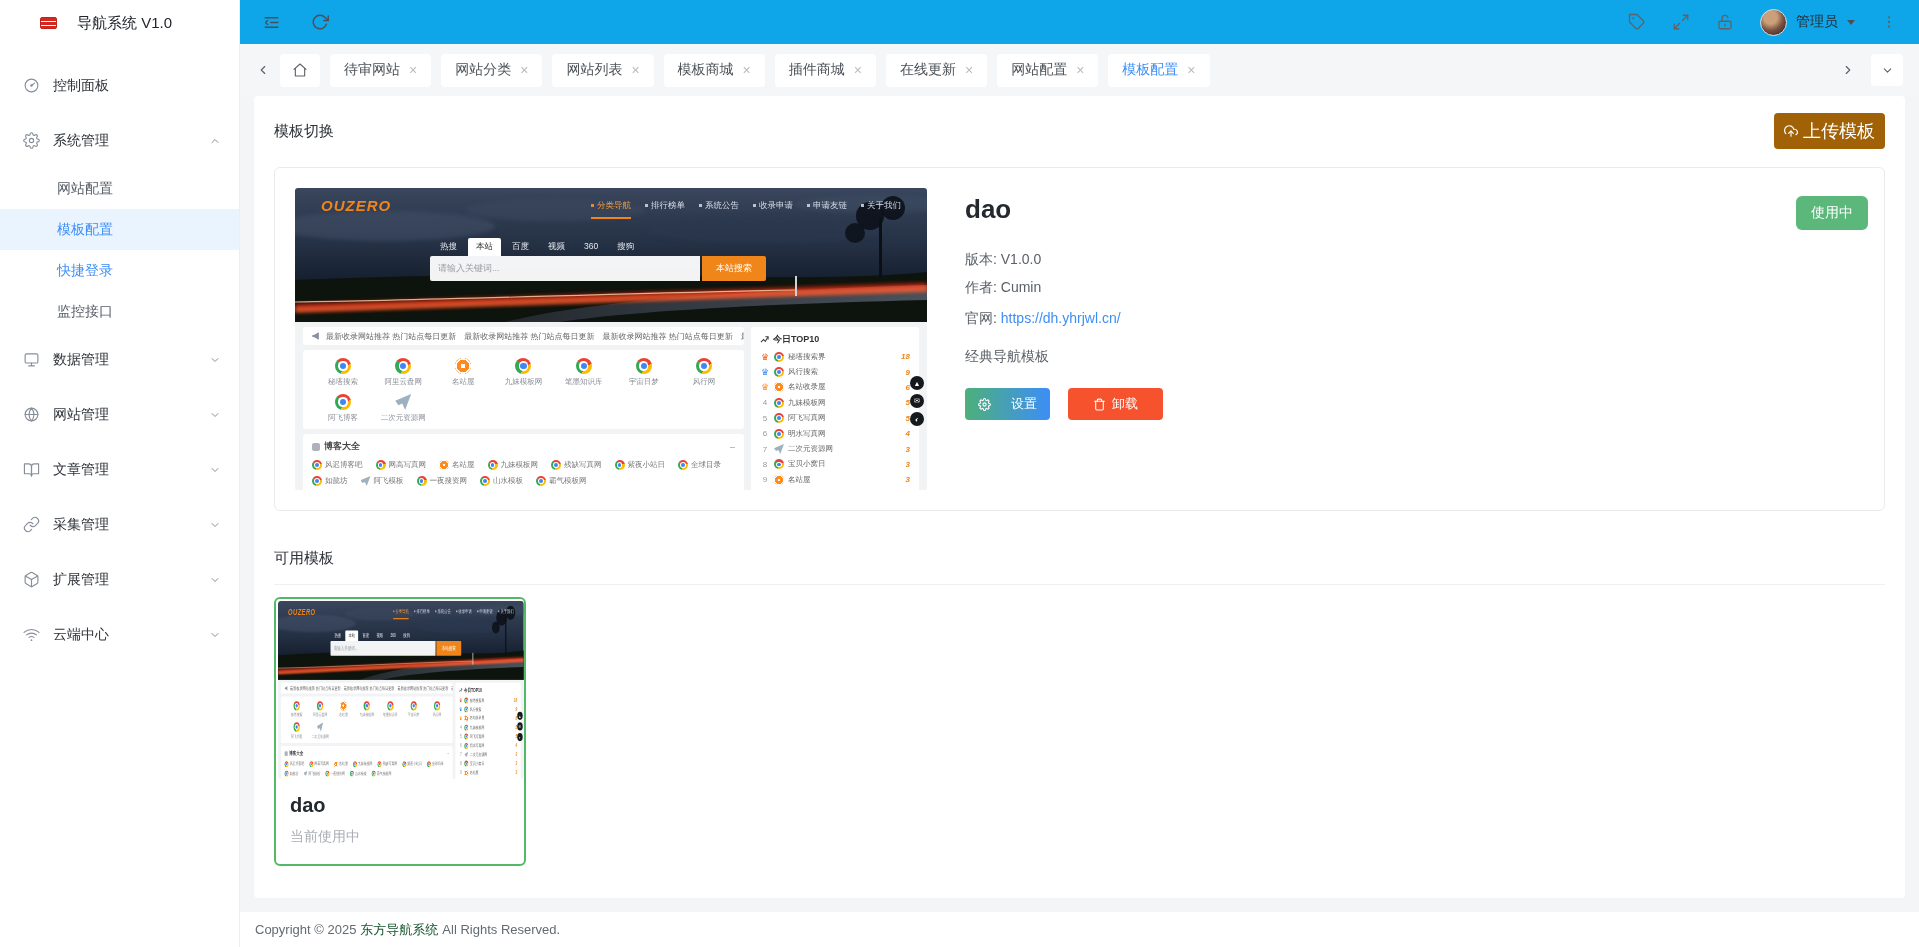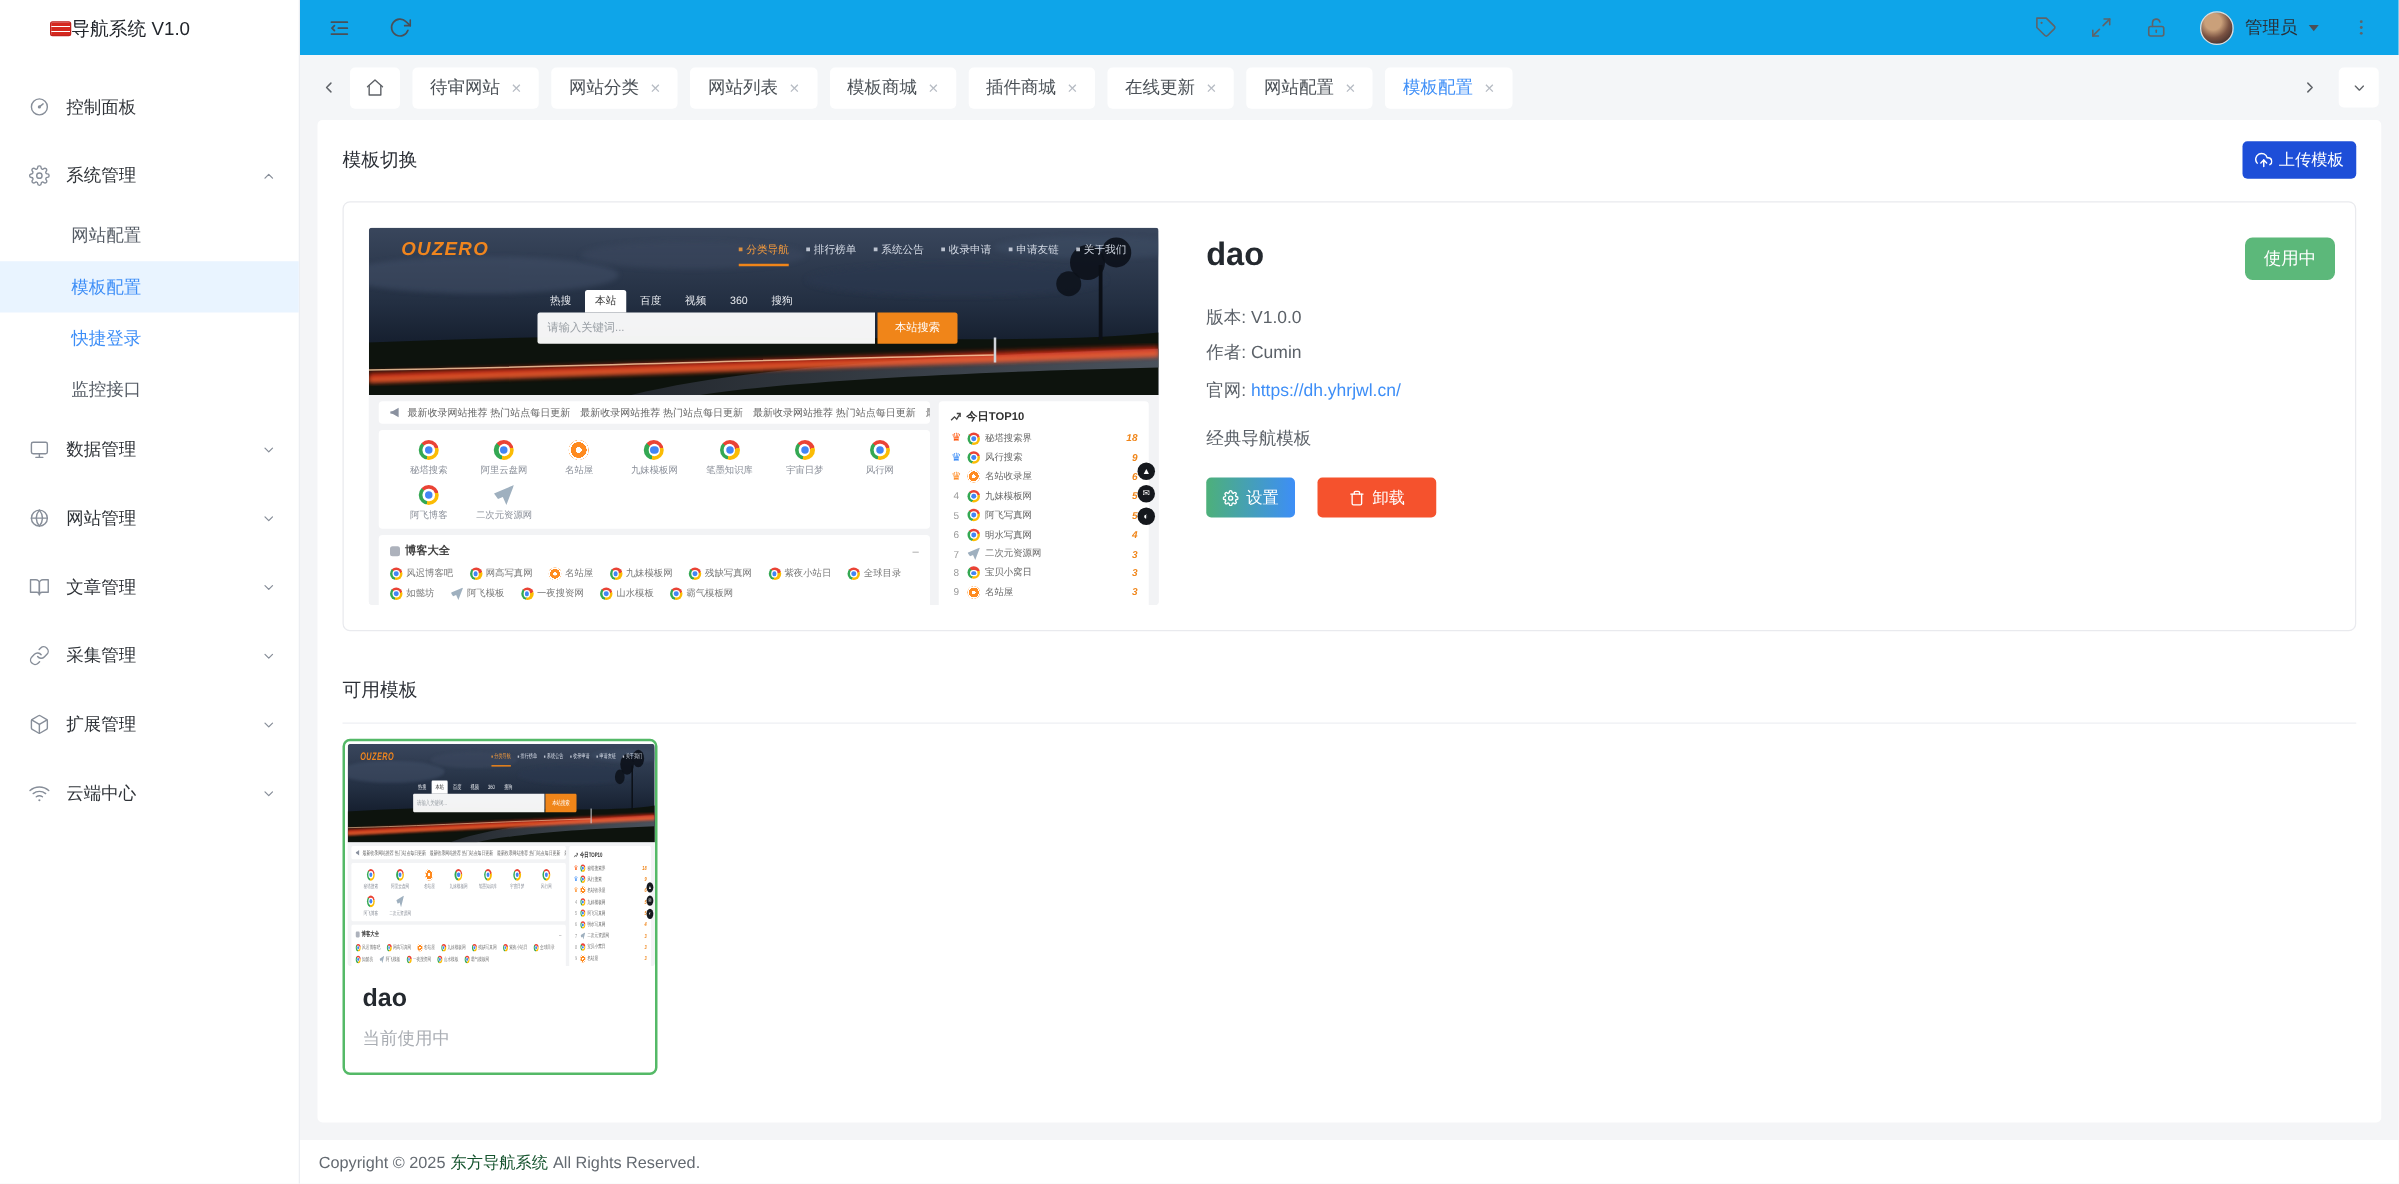--- a/index.html
+++ b/index.html
@@ -2,21 +2,21 @@
 <html><head>
 <meta charset="utf-8">
 <style>
   * { margin:0; padding:0; box-sizing:border-box; }
   html,body { width:1919px; height:947px; overflow:hidden; }
   body { font-family:"Liberation Sans","DejaVu Sans",sans-serif; background:#f4f5f7; color:#303133; position:relative; }
   svg { display:block; }
 
   
   .sidebar { position:absolute; left:0; top:0; width:240px; height:947px; background:#fff; border-right:1px solid #ecEEf2; z-index:5; }
-  .logo-row { height:46px; display:flex; align-items:center; padding-left:40px; gap:0; }
+  .logo-row { height:46px; display:flex; align-items:center; padding-left:40px; gap:20px; }
   .logo-mark { width:17px; height:12px; border-radius:2px; flex:none;
     background:repeating-linear-gradient(180deg,#d5281e 0 3px,#fff 3px 4px); border:1px solid #c2211c; }
   .logo-text { font-size:15px; color:#22262c; }
   .nav { margin-top:12px; }
   .mi { display:flex; align-items:center; gap:13px; height:55px; padding:0 18px 0 23px; font-size:14px; color:#2f3338; cursor:pointer; }
   .mi svg { stroke:#878e99; }
   .chev { margin-left:auto; }
   .smi { height:41px; display:flex; align-items:center; padding-left:57px; font-size:14px; color:#565d66; cursor:pointer; }
   .smi.active { background:#e9f4ff; color:#3d8ef7; }
   .smi.blue { color:#3d8ef7; }
@@ -39,31 +39,31 @@
   .tab.act span.lbl { color:#3d8ef7; }
   .tx { color:#b7bcc4; font-size:14px; cursor:pointer; }
   .tab-nav-right { margin-left:auto; display:flex; align-items:center; gap:16px; }
   .tab-more { width:32px; height:32px; background:#fff; border-radius:4px; display:flex; align-items:center; justify-content:center; cursor:pointer; }
 
   
   .main { position:absolute; left:240px; right:0; top:96px; bottom:0; }
   .panel { margin:0 14px; background:#fff; border-radius:4px; height:802px; position:relative; }
   .panel-head { display:flex; align-items:center; justify-content:space-between; padding:17px 20px 10px 20px; }
   .p-title { font-size:15px; color:#2b2f36; }
-  .btn-upload { display:inline-flex; align-items:center; gap:5px; background:#1d4ed8; color:#fff; border:none; border-radius:4px; padding:6px 10px; font-size:13px; cursor:pointer; font-family:inherit; }
+  .btn-upload { display:inline-flex; align-items:center; gap:5px; background:#a16207; color:#fff; border:none; border-radius:4px; padding:6px 10px; font-size:18px; cursor:pointer; font-family:inherit; }
 
   .current-card { margin:8px 20px 0 20px; border:1px solid #e9eaee; border-radius:6px; padding:20px; display:flex; position:relative; }
   .details { margin-left:38px; padding-top:6px; }
   .d-name { font-size:26px; font-weight:bold; color:#24292f; margin-bottom:20px; }
   .d-meta { font-size:14px; color:#5b6168; line-height:28px; }
   .d-site { font-size:14px; color:#5b6168; margin-top:9px; }
   .d-site a { color:#3d8ef7; text-decoration:none; }
   .d-desc { font-size:14px; color:#5b6168; margin-top:20px; }
   .d-btns { margin-top:22px; display:flex; gap:18px; }
-  .btn-set { display:inline-flex; align-items:center; gap:6px; background:linear-gradient(90deg,#4db07a,#3d8ef7); color:#fff; border:none; border-radius:4px; padding:7px 13px; font-size:13px; cursor:pointer; font-family:inherit; }
+  .btn-set { display:inline-flex; align-items:center; gap:20px; background:linear-gradient(90deg,#4db07a,#3d8ef7); color:#fff; border:none; border-radius:4px; padding:7px 13px; font-size:13px; cursor:pointer; font-family:inherit; }
   .btn-del { display:inline-flex; align-items:center; gap:6px; background:#f5522d; color:#fff; border:none; border-radius:4px; padding:7px 25px; font-size:13px; cursor:pointer; font-family:inherit; }
   .badge { position:absolute; top:28px; right:16px; background:#5cb87a; color:#fff; font-size:14px; padding:8px 15px; border-radius:6px; }
 
   .avail-title { margin:38px 20px 16px 20px; font-size:15px; color:#2b2f36; }
   .avail-divider { border-bottom:1px solid #eef0f3; margin:14px 20px 0 20px; }
   .tpl-card { margin:12px 0 0 20px; width:252px; border:2px solid #54b967; border-radius:6px; padding:2px 2px 18px 2px; cursor:pointer; }
   .mini-wrap { width:246px; height:178px; overflow:hidden; border-radius:3px; position:relative; }
   .tpl-name { margin:15px 0 0 12px; font-size:20px; font-weight:bold; color:#24292f; }
   .tpl-status { margin:11px 0 0 12px; font-size:14px; color:#a9adb3; }
 

